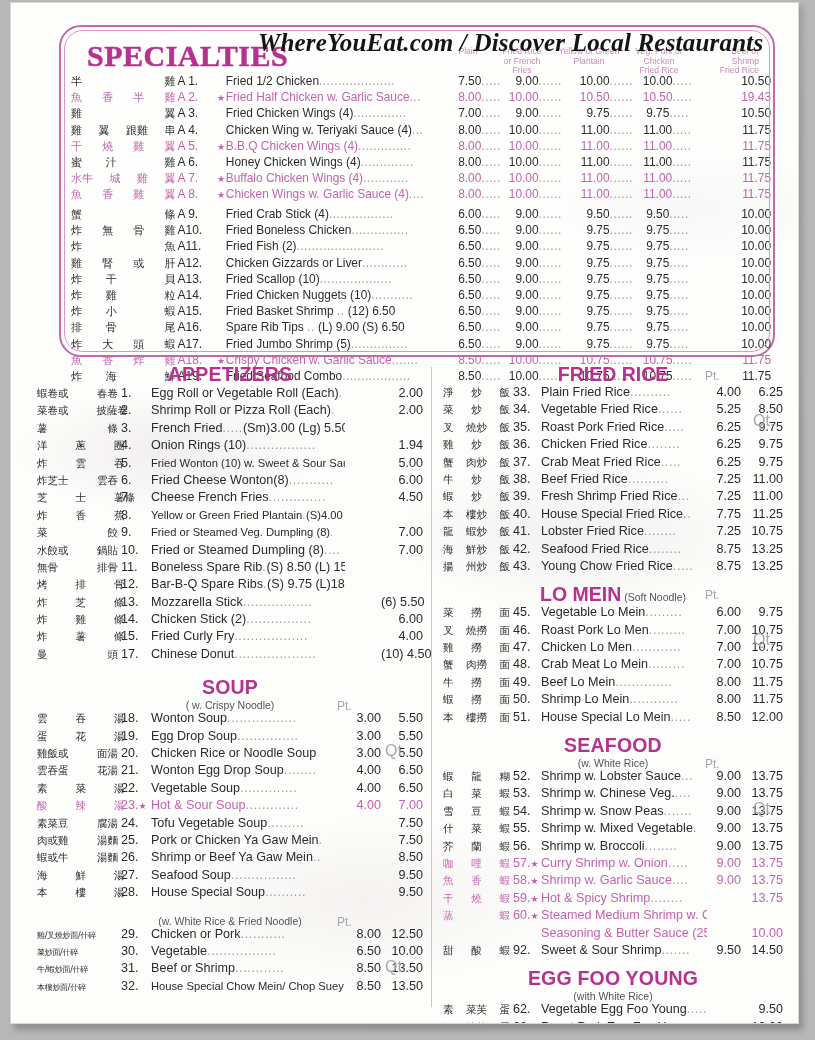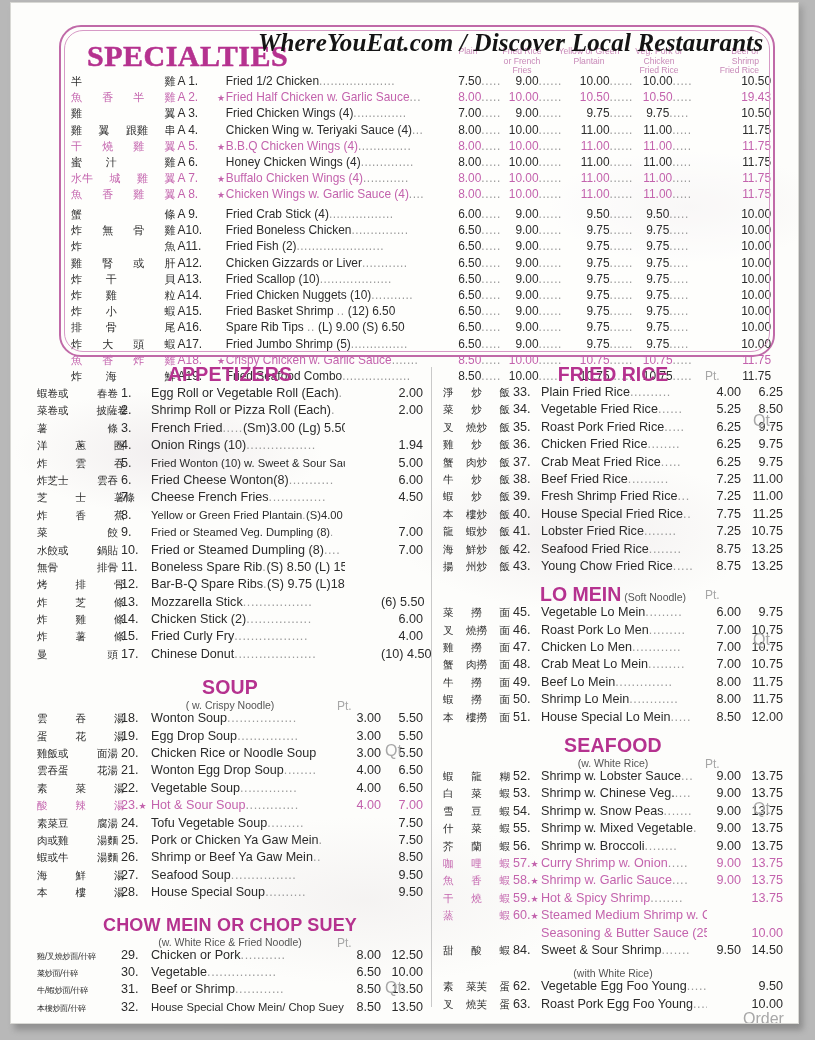--- a/index.html
+++ b/index.html
@@ -780,21 +780,20 @@
               <span>湯</span>
             </span>
             <span class="num">28.</span>
             <span class="nm">House Special Soup<span class="dots">..........</span></span>
             <span class="pr pr1"></span>
             <span class="pr pr2">9.50</span>
           </div>
         </div>
 
       <div class="sec-gap"></div>
-      <div class="sec-title sm">CHOW MEIN OR CHOP SUEY</div>
       <div class="sec-head-row">
         <div class="sub">(w. White Rice &amp; Fried Noodle)</div>
         <div class="pt" style="left:300px">Pt.</div>
         <div class="qt" style="left:348px">Qt.</div>
       </div>
       <div class="sec-list" id="chow-list">
           <div class="item">
             <span class="cn tiny">
               <span>雞/叉燒炒面/什碎</span>
             </span>
@@ -1168,28 +1167,29 @@
             <span class="nm">Seasoning &amp; Butter Sauce (25)</span>
             <span class="pr pr1"></span>
             <span class="pr pr2">10.00</span>
           </div>
           <div class="item">
             <span class="cn">
               <span>甜</span>
               <span>酸</span>
               <span>蝦</span>
             </span>
-            <span class="num">84.</span>
+            <span class="num">92.</span>
             <span class="nm">Sweet &amp; Sour Shrimp<span class="dots">.......</span></span>
             <span class="pr pr1">9.50</span>
             <span class="pr pr2">14.50</span>
           </div>
         </div>
 
       <div class="sec-gap-sm"></div>
+      <div class="sec-title">EGG FOO YOUNG</div>
       <div class="sec-head-row">
         <div class="sub">(with White Rice)</div>
         <div class="qt" style="left:300px">Order</div>
       </div>
       <div class="sec-list" id="efy-list">
           <div class="item">
             <span class="cn">
               <span>素</span>
               <span>菜芙</span>
               <span>蛋</span>

